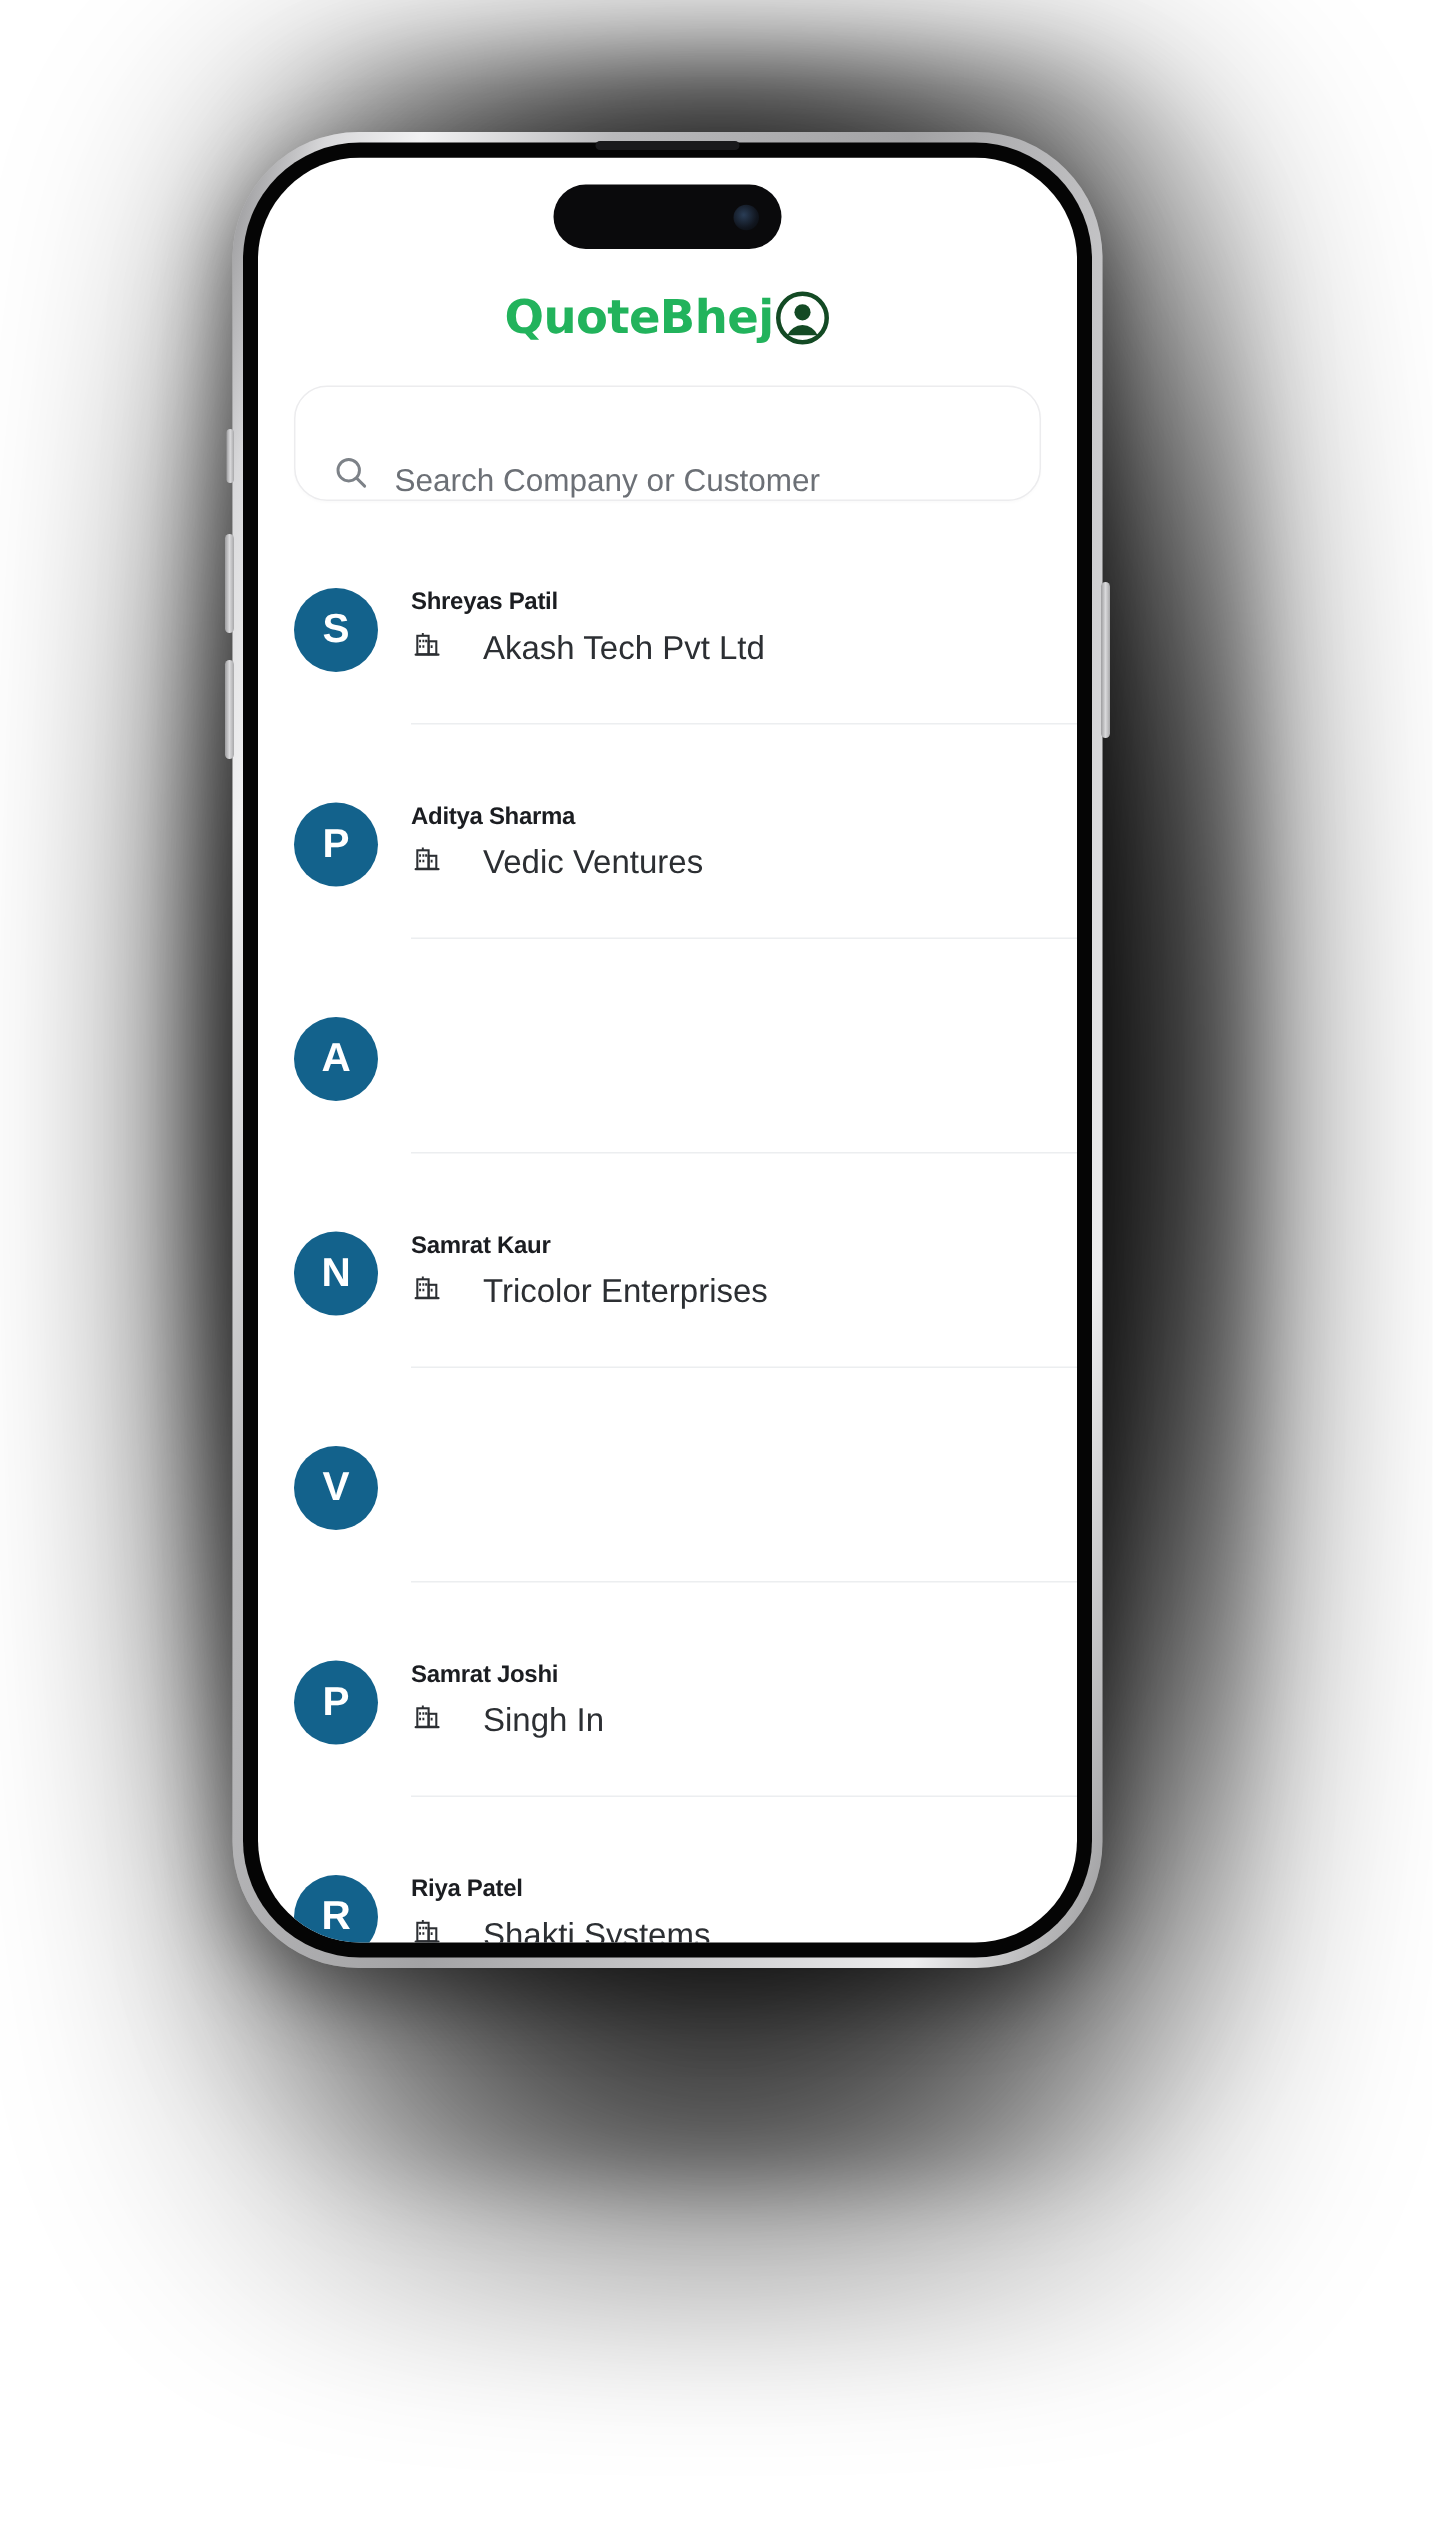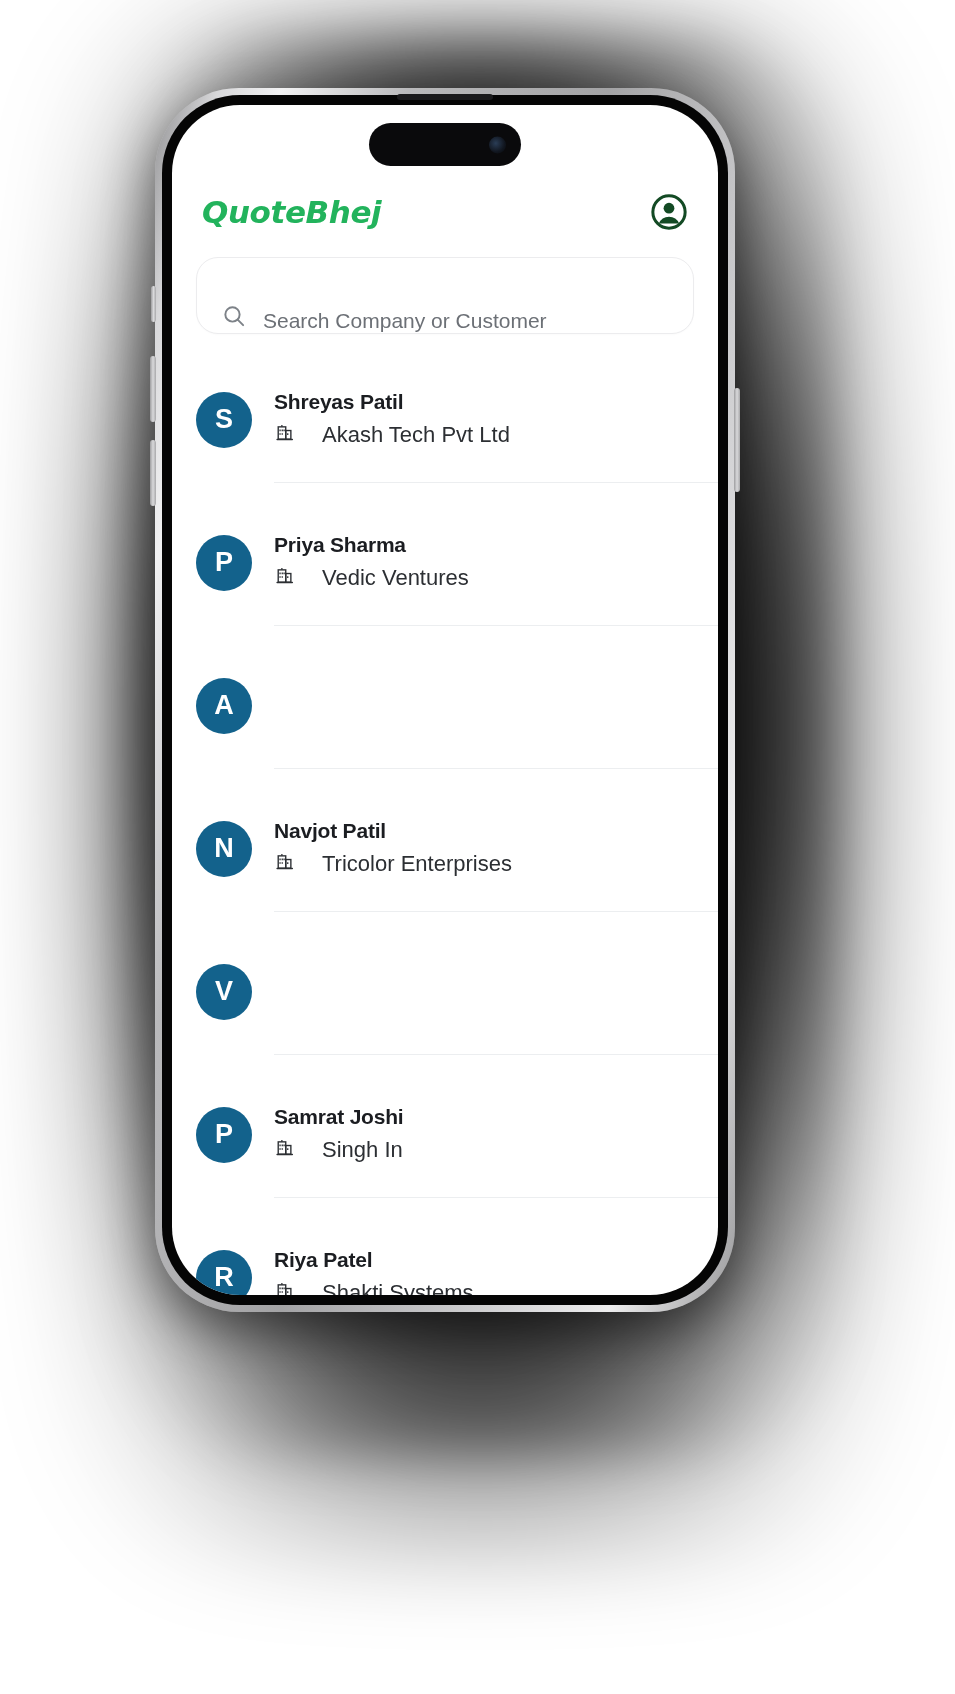--- a/index.html
+++ b/index.html
@@ -124,23 +124,22 @@
     flex: 1;
     display: flex;
     flex-direction: column;
     padding-top: 72px;
     background: #ffffff;
   }
 
   .appbar {
     display: flex;
     align-items: center;
-    justify-content: space-between;
+    justify-content: center;
     padding: 16px 30px 6px 30px;
-    font-style: italic;
   }
   .brand {
     font-size: 31px;
     font-weight: 700;
     letter-spacing: -0.4px;
     color: #22b35c;
     font-family: "DejaVu Sans", sans-serif;
   }
   .avatar-btn {
     width: 38px; height: 38px;
@@ -194,21 +193,21 @@
     color: #fff;
     display: flex;
     align-items: center;
     justify-content: center;
     font-size: 27px;
     font-weight: 600;
     font-family: "Liberation Sans", sans-serif;
   }
   .row-text { flex: 1; display: flex; flex-direction: column; gap: 7px; min-width: 0; }
   .row-name {
-    font-size: 21px;
+    font-size: 16px;
     font-weight: 700;
     color: #1b1d21;
     letter-spacing: -0.2px;
   }
   .row-company {
     display: flex;
     align-items: center;
     gap: 26px;
     font-size: 22px;
     color: #2c2f33;
@@ -289,21 +288,21 @@
       <line x1="8.6" y1="4.3" x2="8.6" y2="6.3" stroke="#2c2f33" stroke-width="1.4"></line>
     </svg></span>
          <span>Akash Tech Pvt Ltd</span>
        </div>
      </div>
      <div class="divider"></div>
               </div>
               <div class="row">
                 <div class="avatar" style="background: rgb(19, 98, 140);">P</div>
      <div class="row-text">
-       <div class="row-name">Priya Sharma</div>
+       <div class="row-name">Aditya Sharma</div>
        <div class="row-company">
          <span><svg width="22" height="22" viewBox="0 0 24 24" aria-hidden="true">
       <rect x="4.6" y="6.4" width="8.2" height="13.4" fill="none" stroke="#2c2f33" stroke-width="1.5"></rect>
       <rect x="12.8" y="10.4" width="5.6" height="9.4" fill="none" stroke="#2c2f33" stroke-width="1.5"></rect>
       <line x1="3.4" y1="20.1" x2="20" y2="20.1" stroke="#2c2f33" stroke-width="1.6" stroke-linecap="round"></line>
       <line x1="6.6" y1="9.3" x2="6.6" y2="11.1" stroke="#2c2f33" stroke-width="1.4"></line>
       <line x1="9.0" y1="9.3" x2="9.0" y2="11.1" stroke="#2c2f33" stroke-width="1.4"></line>
       <line x1="11.0" y1="9.3" x2="11.0" y2="11.1" stroke="#2c2f33" stroke-width="1.4"></line>
       <line x1="6.6" y1="13.3" x2="6.6" y2="15.1" stroke="#2c2f33" stroke-width="1.4"></line>
       <line x1="9.0" y1="13.3" x2="9.0" y2="15.1" stroke="#2c2f33" stroke-width="1.4"></line>
@@ -315,21 +314,21 @@
      </div>
      <div class="divider"></div>
               </div>
               <div class="row">
                 <div class="avatar" style="background: rgb(19, 98, 140);">A</div>
      <div class="divider"></div>
               </div>
               <div class="row">
                 <div class="avatar" style="background: rgb(19, 98, 140);">N</div>
      <div class="row-text">
-       <div class="row-name">Navjot Patil</div>
+       <div class="row-name">Samrat Kaur</div>
        <div class="row-company">
          <span><svg width="22" height="22" viewBox="0 0 24 24" aria-hidden="true">
       <rect x="4.6" y="6.4" width="8.2" height="13.4" fill="none" stroke="#2c2f33" stroke-width="1.5"></rect>
       <rect x="12.8" y="10.4" width="5.6" height="9.4" fill="none" stroke="#2c2f33" stroke-width="1.5"></rect>
       <line x1="3.4" y1="20.1" x2="20" y2="20.1" stroke="#2c2f33" stroke-width="1.6" stroke-linecap="round"></line>
       <line x1="6.6" y1="9.3" x2="6.6" y2="11.1" stroke="#2c2f33" stroke-width="1.4"></line>
       <line x1="9.0" y1="9.3" x2="9.0" y2="11.1" stroke="#2c2f33" stroke-width="1.4"></line>
       <line x1="11.0" y1="9.3" x2="11.0" y2="11.1" stroke="#2c2f33" stroke-width="1.4"></line>
       <line x1="6.6" y1="13.3" x2="6.6" y2="15.1" stroke="#2c2f33" stroke-width="1.4"></line>
       <line x1="9.0" y1="13.3" x2="9.0" y2="15.1" stroke="#2c2f33" stroke-width="1.4"></line>

